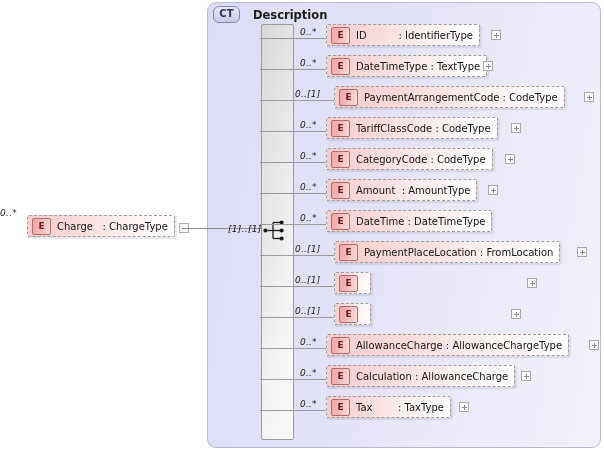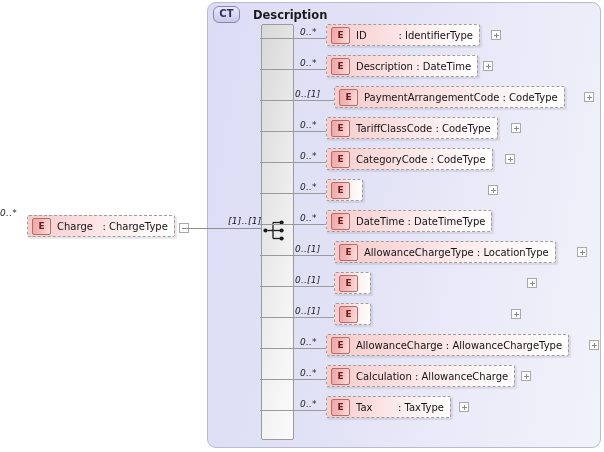--- a/index.html
+++ b/index.html
@@ -110,21 +110,21 @@
     position: absolute;
     left: 208px;
     top: 228px;
     width: 54px;
     height: 1px;
     background: #8f8f8f;
   }
   #seq-occurs {
     position: absolute;
     left: 228px;
-    top: 216px;
+    top: 224px;
     font-size: 9px;
     font-style: italic;
     color: #111;
     letter-spacing: .3px;
   }
 
   
   #rows {
     position: absolute;
     left: 294px;
@@ -265,21 +265,21 @@
         <span class="el-label">ID          : IdentifierType</span>
       </div>
       <div class="expander" style="left: 197px;"></div>
     </div>
     <div class="row" style="top: 31px; position: absolute; left: 0px; right: 0px;">
       <span class="row-occurs" style="left: 6px;">0..*</span>
       <div class="row-connector" style="left: -34px; width: 66px;"></div>
       <div class="row-tick" style="left: 32px;"></div>
       <div class="el-card" style="left: 32px;">
         <span class="el-badge">E</span>
-        <span class="el-label">Description : DateTime</span>
+        <span class="el-label">DateTimeType : TextType</span>
       </div>
       <div class="expander" style="left: 189px;"></div>
     </div>
     <div class="row" style="top: 62px; position: absolute; left: 0px; right: 0px;">
       <span class="row-occurs" style="left: 1px;">0..[1]</span>
       <div class="row-connector" style="left: -34px; width: 74px;"></div>
       <div class="row-tick" style="left: 40px;"></div>
       <div class="el-card" style="left: 40px;">
         <span class="el-badge">E</span>
         <span class="el-label">PaymentArrangementCode : CodeType</span>
@@ -305,39 +305,40 @@
         <span class="el-label">CategoryCode : CodeType</span>
       </div>
       <div class="expander" style="left: 211px;"></div>
     </div>
     <div class="row" style="top: 155px; position: absolute; left: 0px; right: 0px;">
       <span class="row-occurs" style="left: 6px;">0..*</span>
       <div class="row-connector" style="left: -34px; width: 66px;"></div>
       <div class="row-tick" style="left: 32px;"></div>
       <div class="el-card" style="left: 32px;">
         <span class="el-badge">E</span>
+        <span class="el-label">Amount  : AmountType</span>
       </div>
       <div class="expander" style="left: 194px;"></div>
     </div>
     <div class="row" style="top: 186px; position: absolute; left: 0px; right: 0px;">
       <span class="row-occurs" style="left: 6px;">0..*</span>
       <div class="row-connector" style="left: -34px; width: 66px;"></div>
       <div class="row-tick" style="left: 32px;"></div>
       <div class="el-card" style="left: 32px;">
         <span class="el-badge">E</span>
         <span class="el-label">DateTime : DateTimeType</span>
       </div>
     </div>
     <div class="row" style="top: 217px; position: absolute; left: 0px; right: 0px;">
       <span class="row-occurs" style="left: 1px;">0..[1]</span>
       <div class="row-connector" style="left: -34px; width: 74px;"></div>
       <div class="row-tick" style="left: 40px;"></div>
       <div class="el-card" style="left: 40px;">
         <span class="el-badge">E</span>
-        <span class="el-label">AllowanceChargeType : LocationType</span>
+        <span class="el-label">PaymentPlaceLocation : FromLocation</span>
       </div>
       <div class="expander" style="left: 283px;"></div>
     </div>
     <div class="row" style="top: 248px; position: absolute; left: 0px; right: 0px;">
       <span class="row-occurs" style="left: 1px;">0..[1]</span>
       <div class="row-connector" style="left: -34px; width: 74px;"></div>
       <div class="row-tick" style="left: 40px;"></div>
       <div class="el-card" style="left: 40px;">
         <span class="el-badge">E</span>
       </div>

